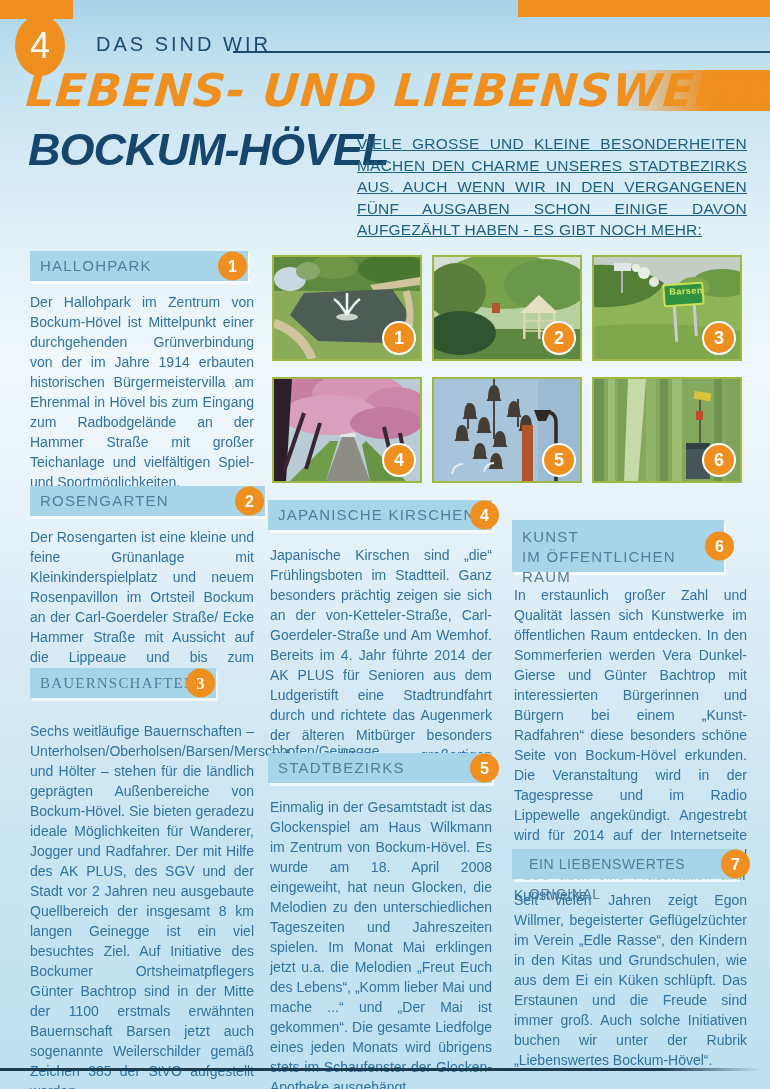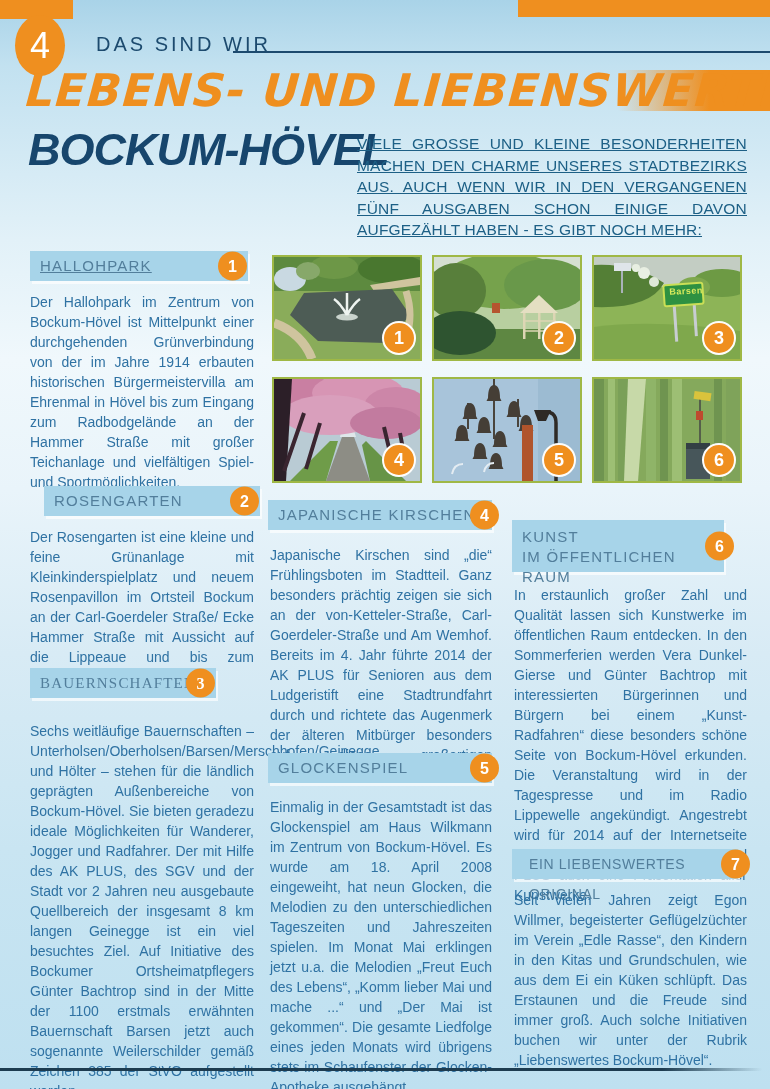--- a/index.html
+++ b/index.html
@@ -72,27 +72,27 @@
   <div class="page-badge">
     <span>4</span>
   </div>
   <div class="kicker">DAS SIND WIR</div>
   <div class="kicker-line"></div>
   <div class="script-bar"></div>
   <div class="headline-script">LEBENS- UND LIEBENSWERTES</div>
   <div class="headline-main">BOCKUM-HÖVEL</div>
   <div class="intro">VIELE GROSSE UND KLEINE BESONDERHEITEN MACHEN DEN CHARME UNSERES STADTBEZIRKS AUS. AUCH WENN WIR IN DEN VERGANGENEN FÜNF AUSGABEN SCHON EINIGE DAVON AUFGEZÄHLT HABEN - ES GIBT NOCH MEHR:</div>
 
-  <div class="band" style="left:30px; top:251px; width:218px;text-decoration:underline;">
+  <div class="band" style="left:30px; top:251px; width:218px;">
     <span>HALLOHPARK</span>
     <span class="num" style="right:1px;">1</span>
   </div>
   <div class="body-text" style="left:30px; top:292px; width:224px;">Der Hallohpark im Zentrum von Bockum-Hövel ist Mittelpunkt einer durchgehenden Grünverbindung von der im Jahre 1914 erbauten historischen Bürgermeistervilla am Ehrenmal in Hövel bis zum Eingang zum Radbodgelände an der Hammer Straße mit großer Teichanlage und vielfältigen Spiel- und Sportmöglichkeiten.</div>
 
-  <div class="band" style="left:44px; top:486px; width:216px;">
+  <div class="band" style="left:30px; top:486px; width:235px;">
     <span>ROSENGARTEN</span>
     <span class="num" style="right:1px;">2</span>
   </div>
   <div class="body-text" style="left:30px; top:527px; width:224px;">Der Rosengarten ist eine kleine und feine Grünanlage mit Kleinkinderspielplatz und neuem Rosenpavillon im Ortsteil Bockum an der Carl-Goerdeler Straße/ Ecke Hammer Straße mit Aussicht auf die Lippeaue und bis zum Haarstrang.</div>
 
   <div class="band" style="left:30px; top:668px; width:186px;font-family:Liberation Serif, serif;">
     <span>BAUERNSCHAFTEN</span>
     <span class="num" style="right:1px;">3</span>
   </div>
   <div class="body-text" style="left:30px; top:721px; width:224px;">Sechs weitläufige Bauernschaften – Unterholsen/Oberholsen/Barsen/Merschhofen/Geinegge und Hölter – stehen für die ländlich geprägten Außenbereiche von Bockum-Hövel. Sie bieten geradezu ideale Möglichkeiten für Wanderer, Jogger und Radfahrer. Der mit Hilfe des AK PLUS, des SGV und der Stadt vor 2 Jahren neu ausgebaute Quellbereich der insgesamt 8 km langen Geinegge ist ein viel besuchtes Ziel. Auf Initiative des Bockumer Ortsheimatpflegers Günter Bachtrop sind in der Mitte der 1100 erstmals erwähnten Bauernschaft Barsen jetzt auch sogenannte Weilerschilder gemäß Zeichen 385 der StVO aufgestellt worden.</div>
@@ -223,21 +223,21 @@
     <span class="pnum">6</span>
   </div>
 
   <div class="band" style="left:268px; top:500px; width:224px;">
     <span>JAPANISCHE KIRSCHEN</span>
     <span class="num" style="right:-7px;">4</span>
   </div>
   <div class="body-text" style="left:270px; top:545px; width:222px;">Japanische Kirschen sind „die“ Frühlingsboten im Stadtteil. Ganz besonders prächtig zeigen sie sich an der von-Ketteler-Straße, Carl-Goerdeler-Straße und Am Wemhof. Bereits im 4. Jahr führte 2014 der AK PLUS für Senioren aus dem Ludgeristift eine Stadtrundfahrt durch und richtete das Augenmerk der älteren Mitbürger besonders auf diese großartigen „Blühwunder“.</div>
 
   <div class="band" style="left:268px; top:753px; width:224px;">
-    <span>GLOCKENSPIEL</span>
+    <span>STADTBEZIRKS</span>
     <span class="num" style="right:-7px;">5</span>
   </div>
   <div class="body-text" style="left:270px; top:797px; width:222px;">Einmalig in der Gesamtstadt ist das Glockenspiel am Haus Wilkmann im Zentrum von Bockum-Hövel. Es wurde am 18. April 2008 eingeweiht, hat neun Glocken, die Melodien zu den unterschiedlichen Tageszeiten und Jahreszeiten spielen. Im Monat Mai erklingen jetzt u.a. die Melodien „Freut Euch des Lebens“, „Komm lieber Mai und mache ...“ und „Der Mai ist gekommen“. Die gesamte Liedfolge eines jeden Monats wird übrigens stets im Schaufenster der Glocken-Apotheke ausgehängt.</div>
 
   <div class="band tall" style="left:512px; top:520px; width:212px;">
     <span style="display:block;">KUNST</span>
     <span style="display:block;">IM ÖFFENTLICHEN RAUM</span>
     <span class="num" style="right:-10px;">6</span>
   </div>
   <div class="body-text" style="left:514px; top:585px; width:233px;">In erstaunlich großer Zahl und Qualität lassen sich Kunstwerke im öffentlichen Raum entdecken. In den Sommerferien werden Vera Dunkel-Gierse und Günter Bachtrop mit interessierten Bürgerinnen und Bürgern bei einem „Kunst-Radfahren“ diese besonders schöne Seite von Bockum-Hövel erkunden. Die Veranstaltung wird in der Tagespresse und im Radio Lippewelle angekündigt. Angestrebt wird für 2014 auf der Internetseite des Arbeitskreises Bockum-Hövel PLUS auch eine Präsentation aller Kunstwerke.</div>

